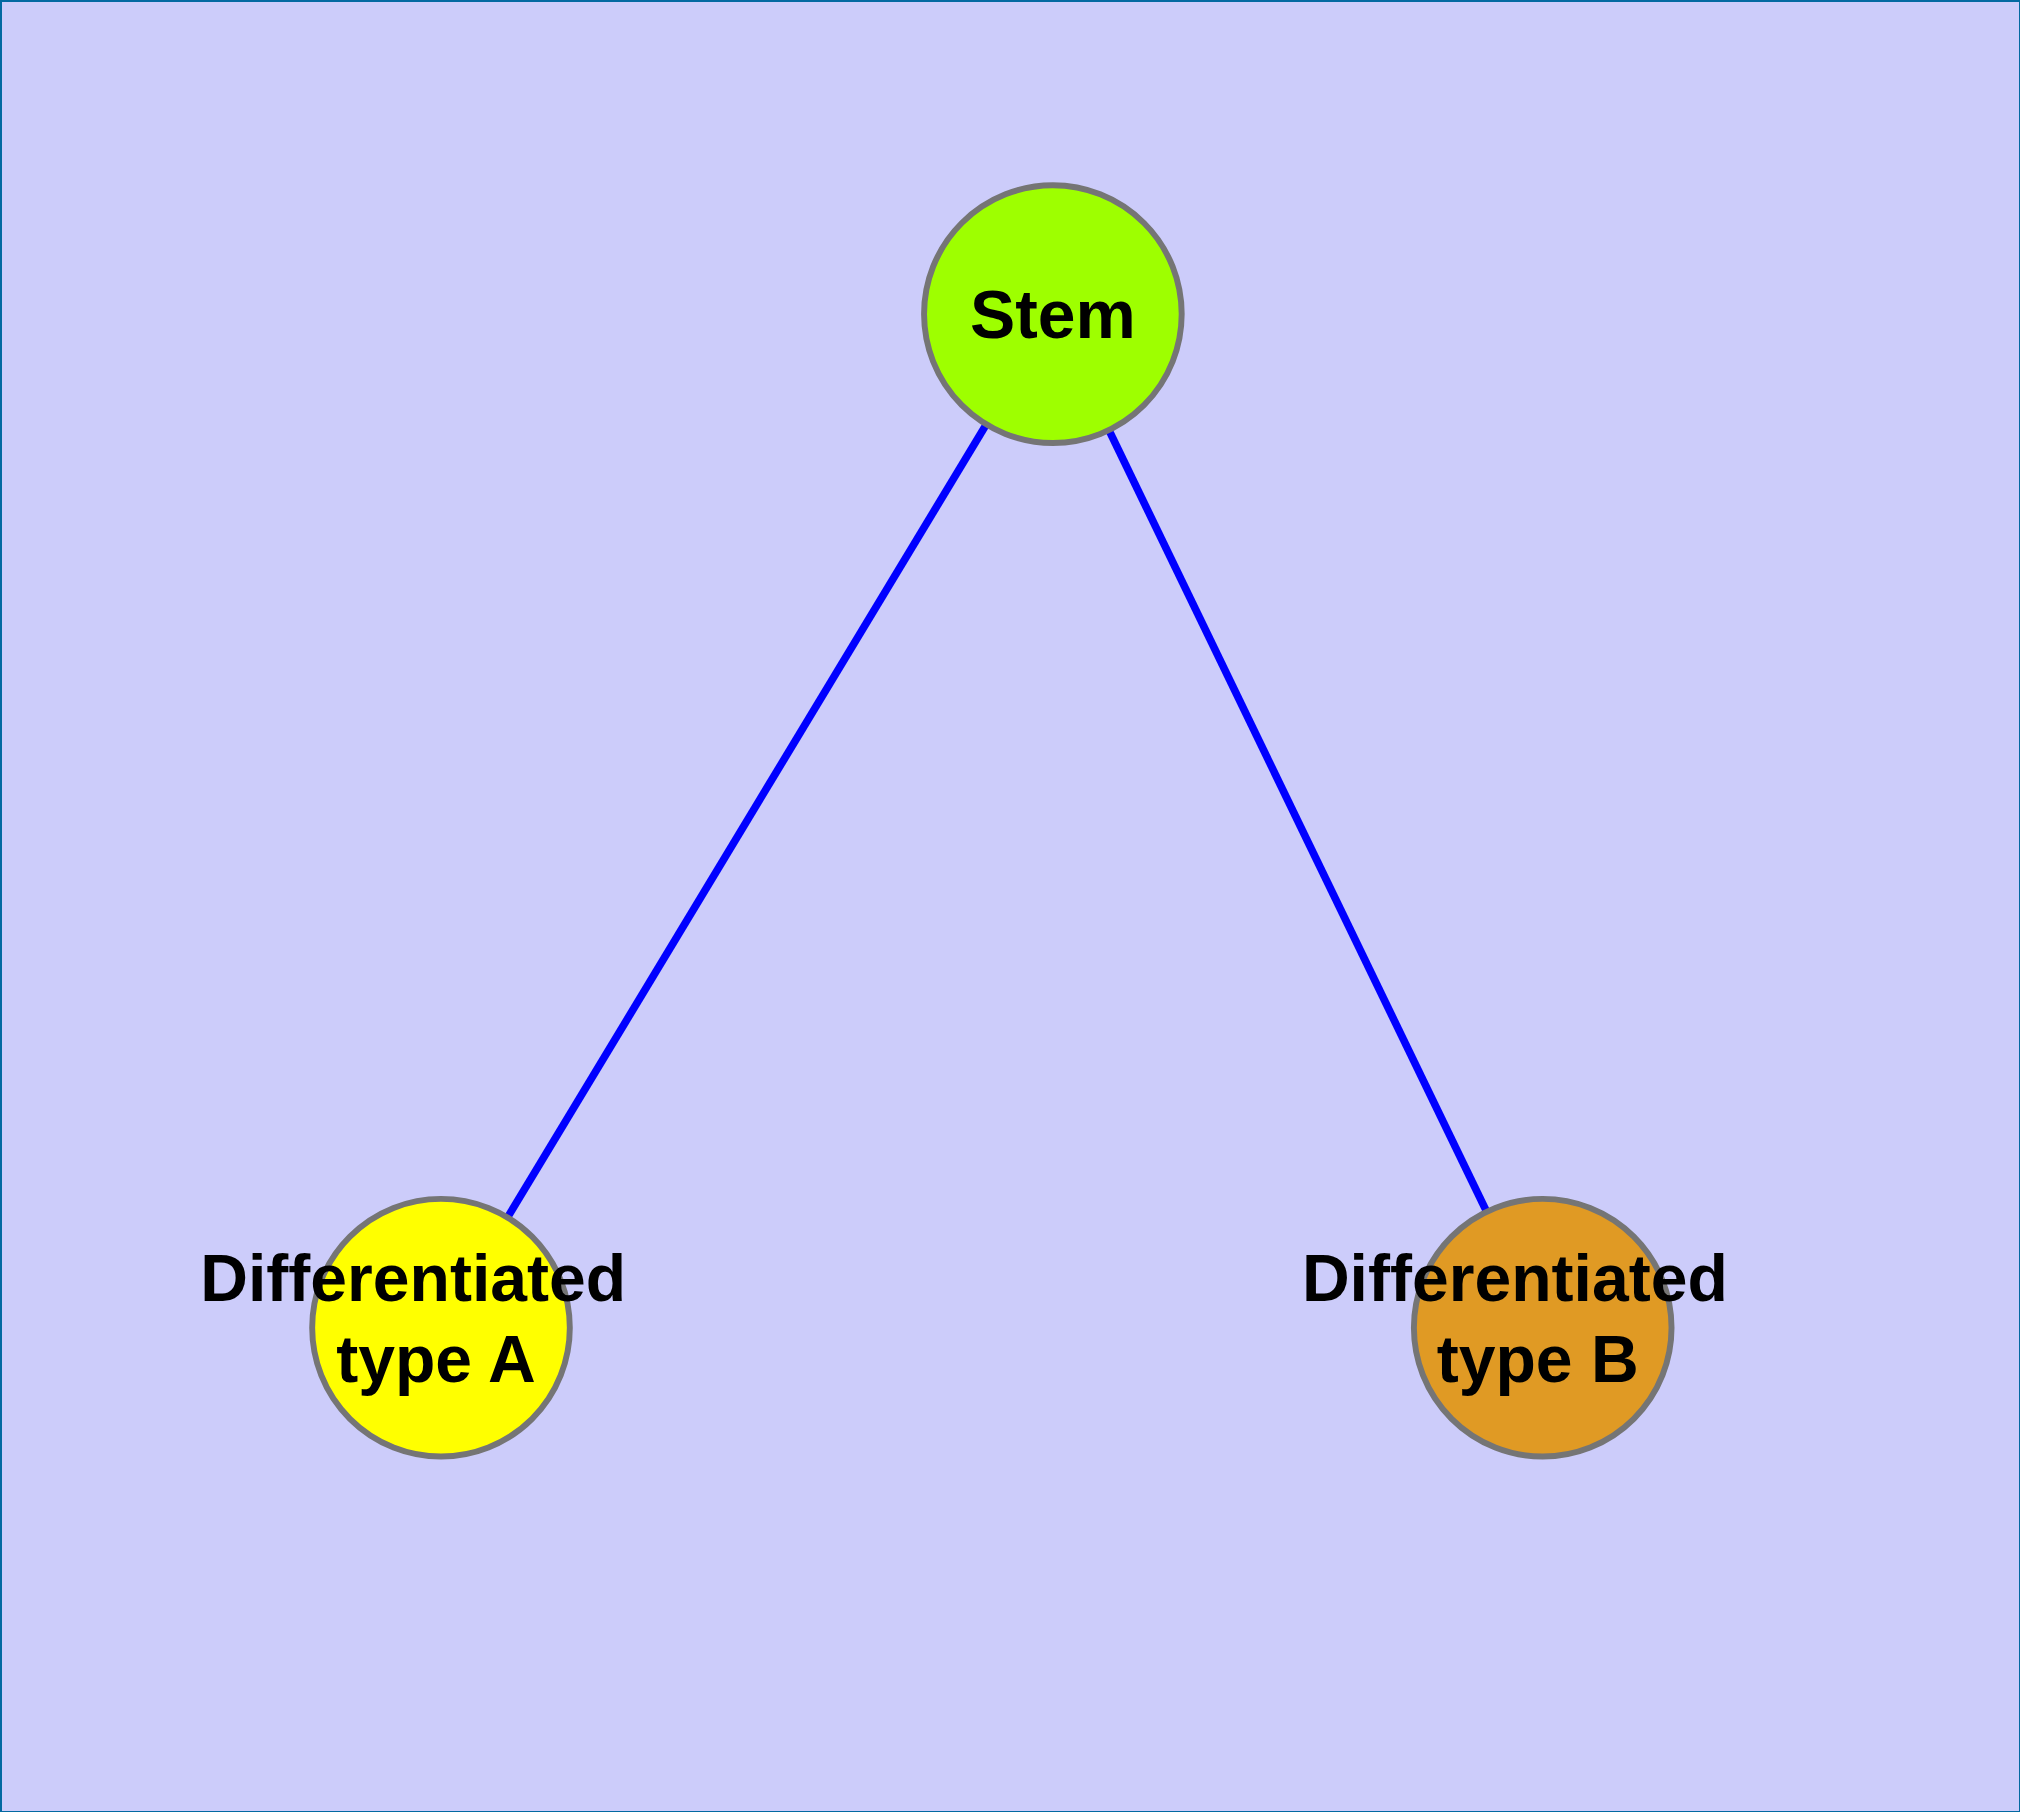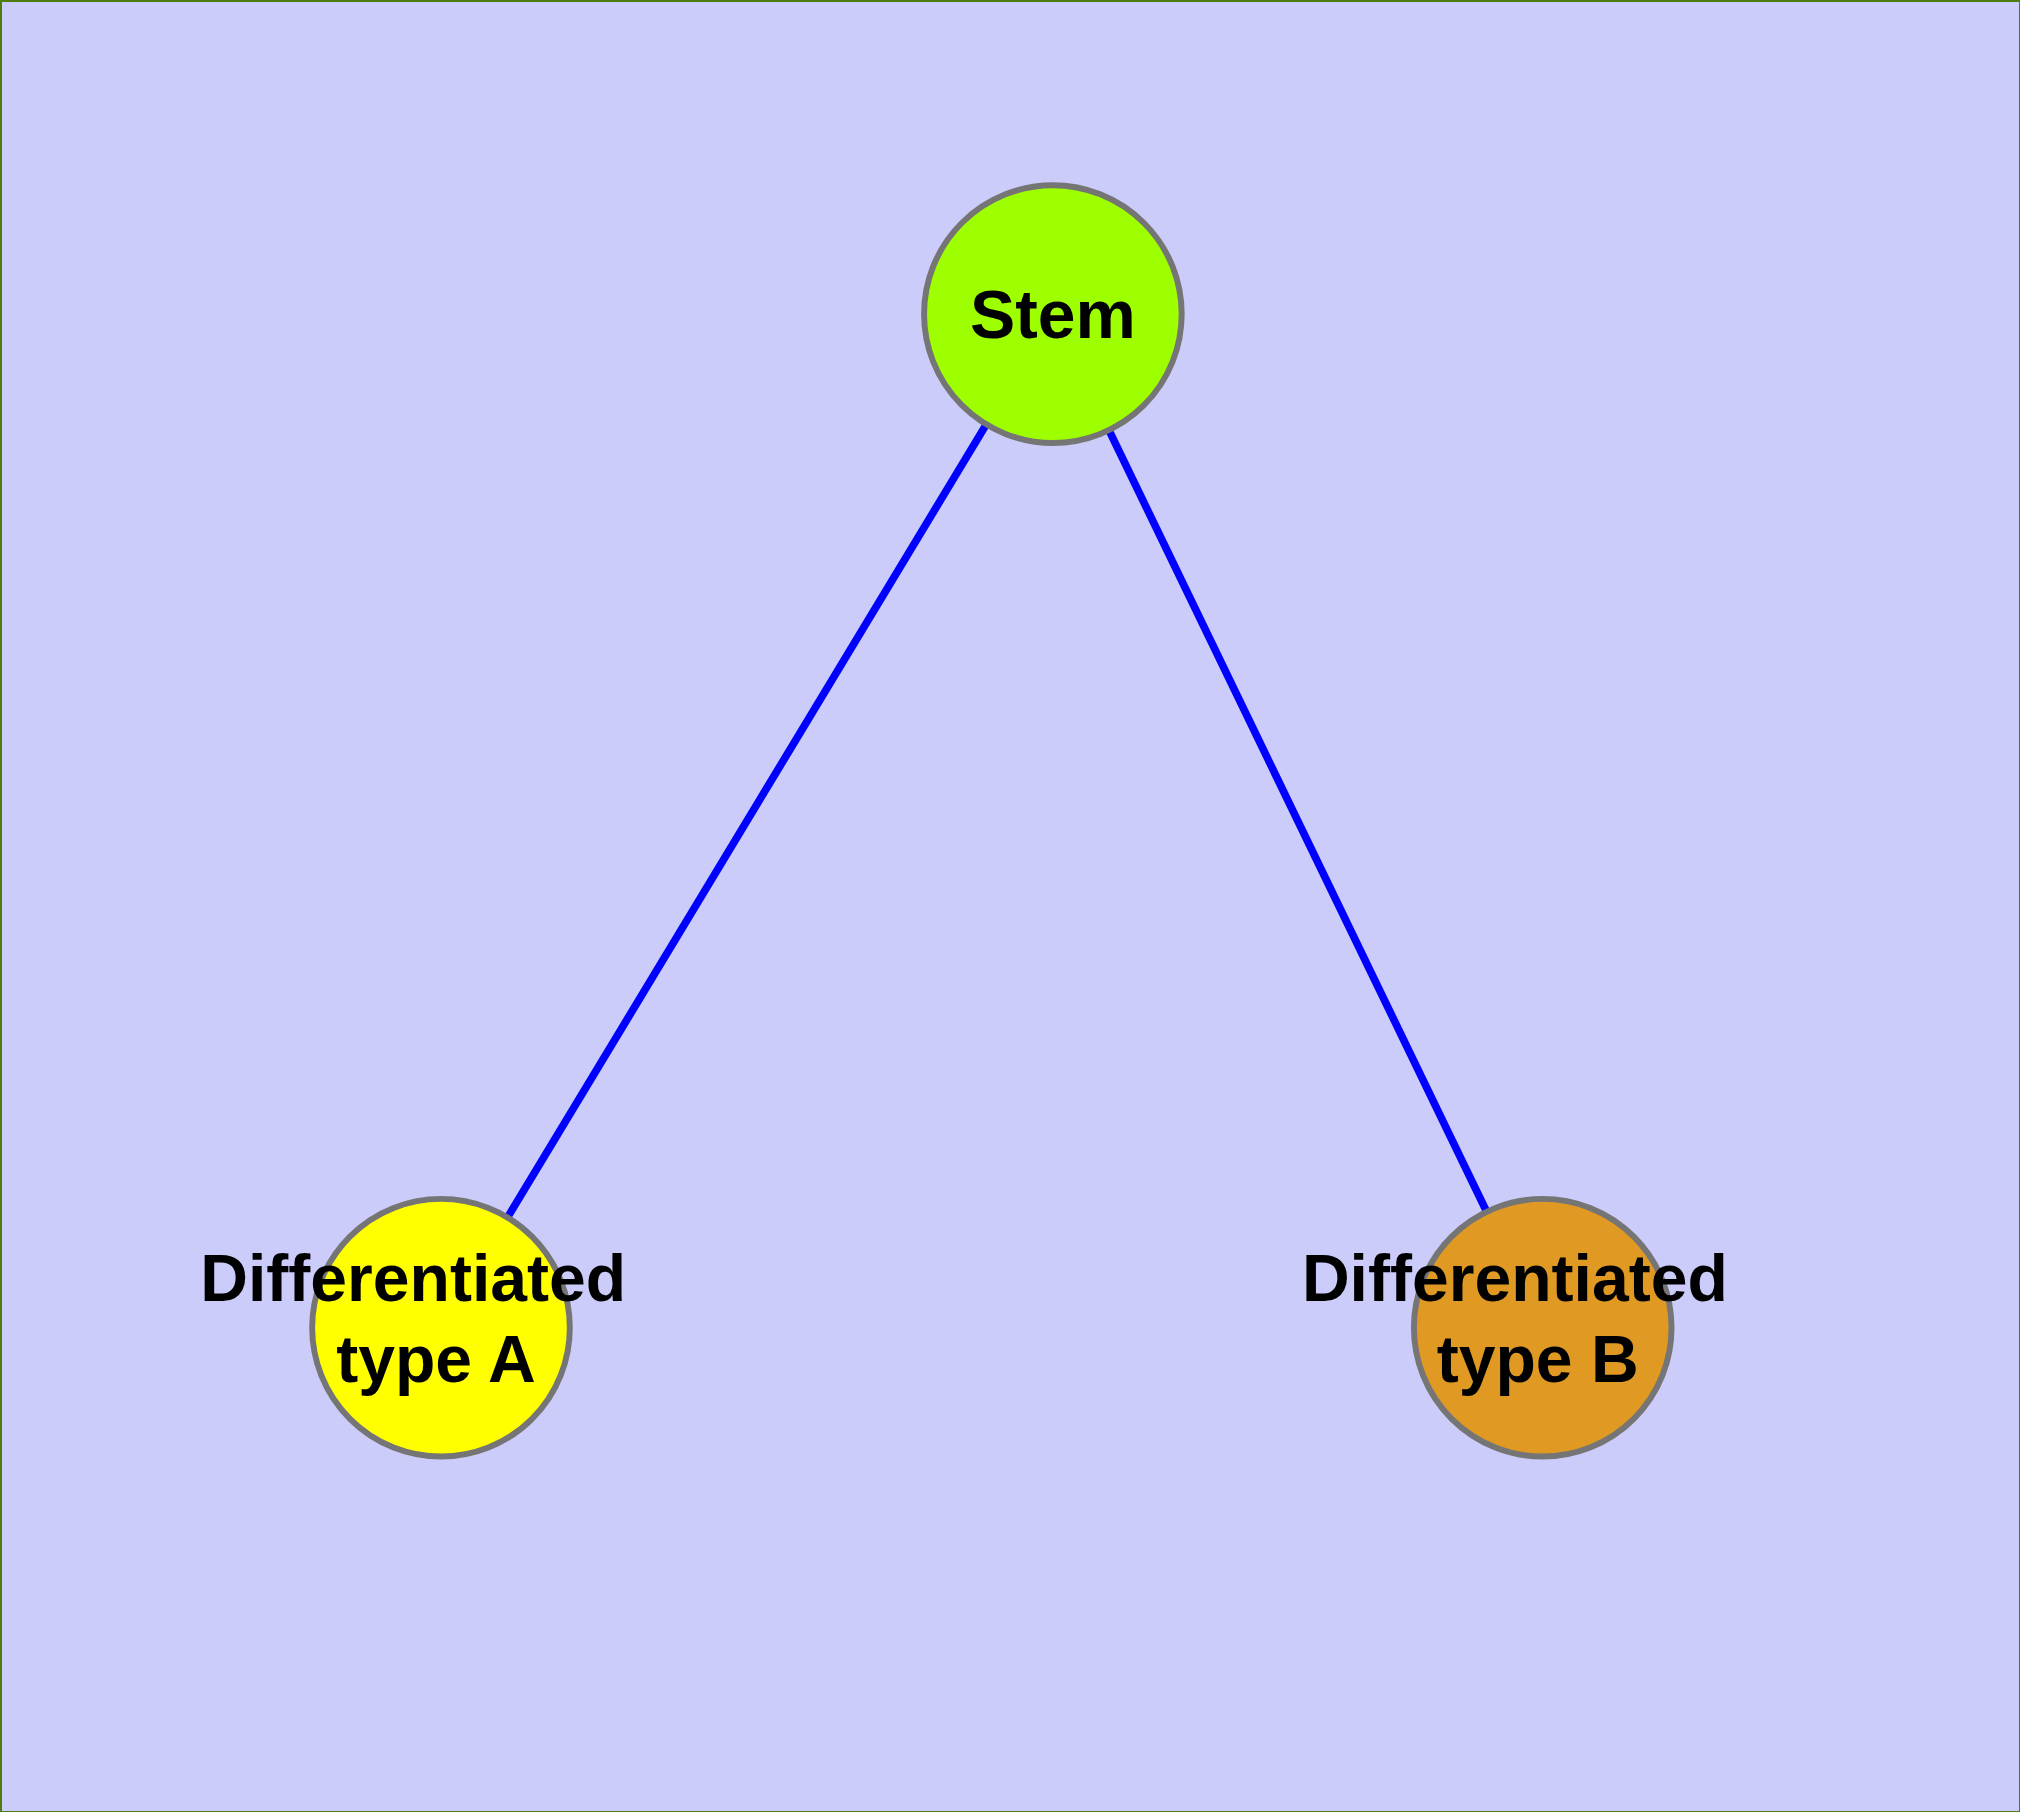--- a/index.html
+++ b/index.html
@@ -54,21 +54,21 @@
   .node-label.single {
     font-size: 80px;
   }
   .node-label.multi {
     font-size: 78px;
   }
 </style>
 </head>
 <body>
 
-<div id="canvas" style="background: #4d7c0f;">
+<div id="canvas" style="background: #0369a1;">
   <div id="plot-area" style="background: rgb(204, 204, 250);">
     <svg id="graph-svg" viewBox="0 0 2380 2134" xmlns="http://www.w3.org/2000/svg">
 
       <g>
         <line class="edge-line" x1="1240" y1="368" x2="518" y2="1564" stroke="#0000ff" stroke-width="9"></line>
         <line class="edge-line" x1="1240" y1="368" x2="1818" y2="1564" stroke="#0000ff" stroke-width="9"></line>
       </g>
 
       <g>
         <circle class="node-circle" cx="1240" cy="368" r="152" fill="#9eff00" stroke="#757575" stroke-width="7"></circle>

